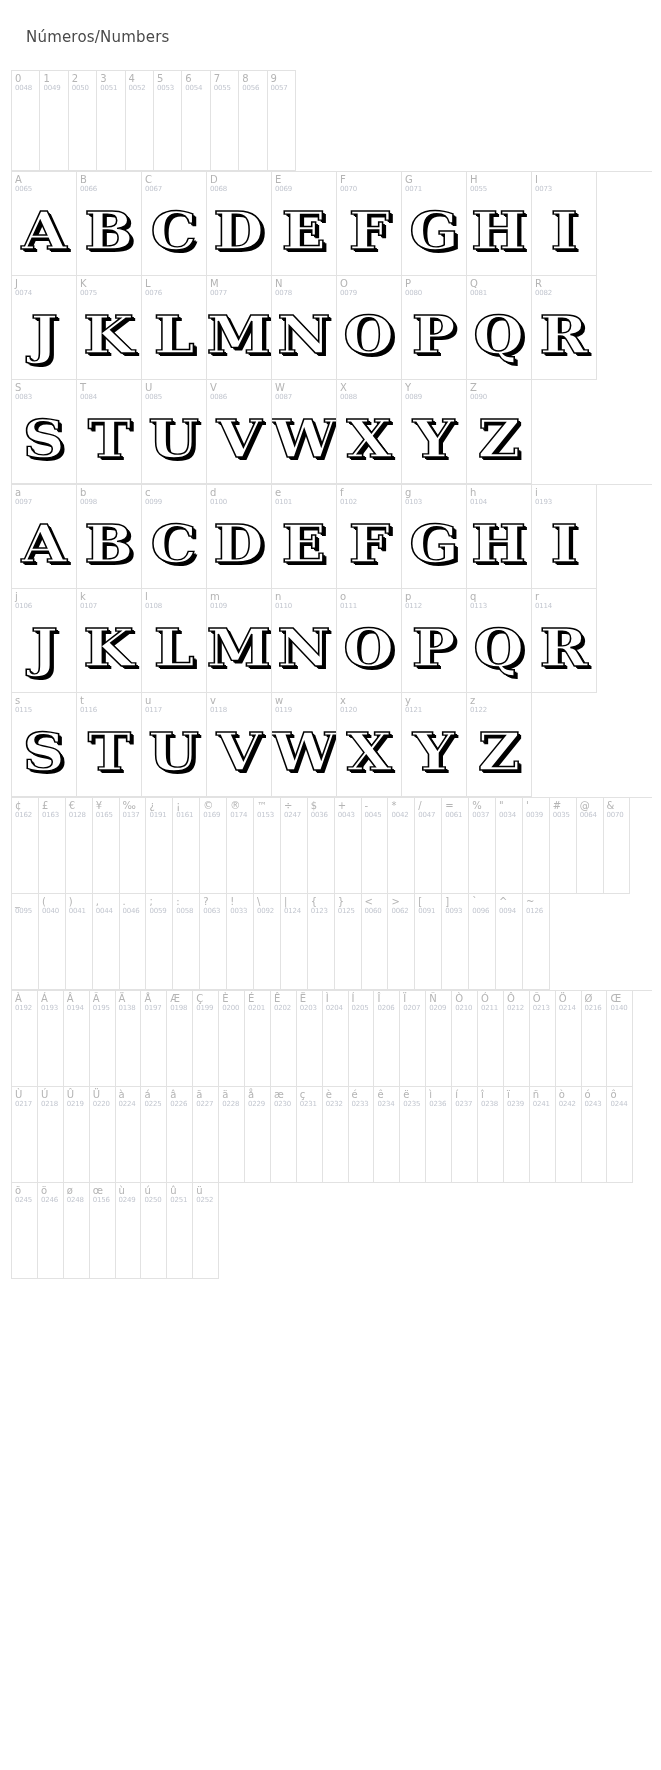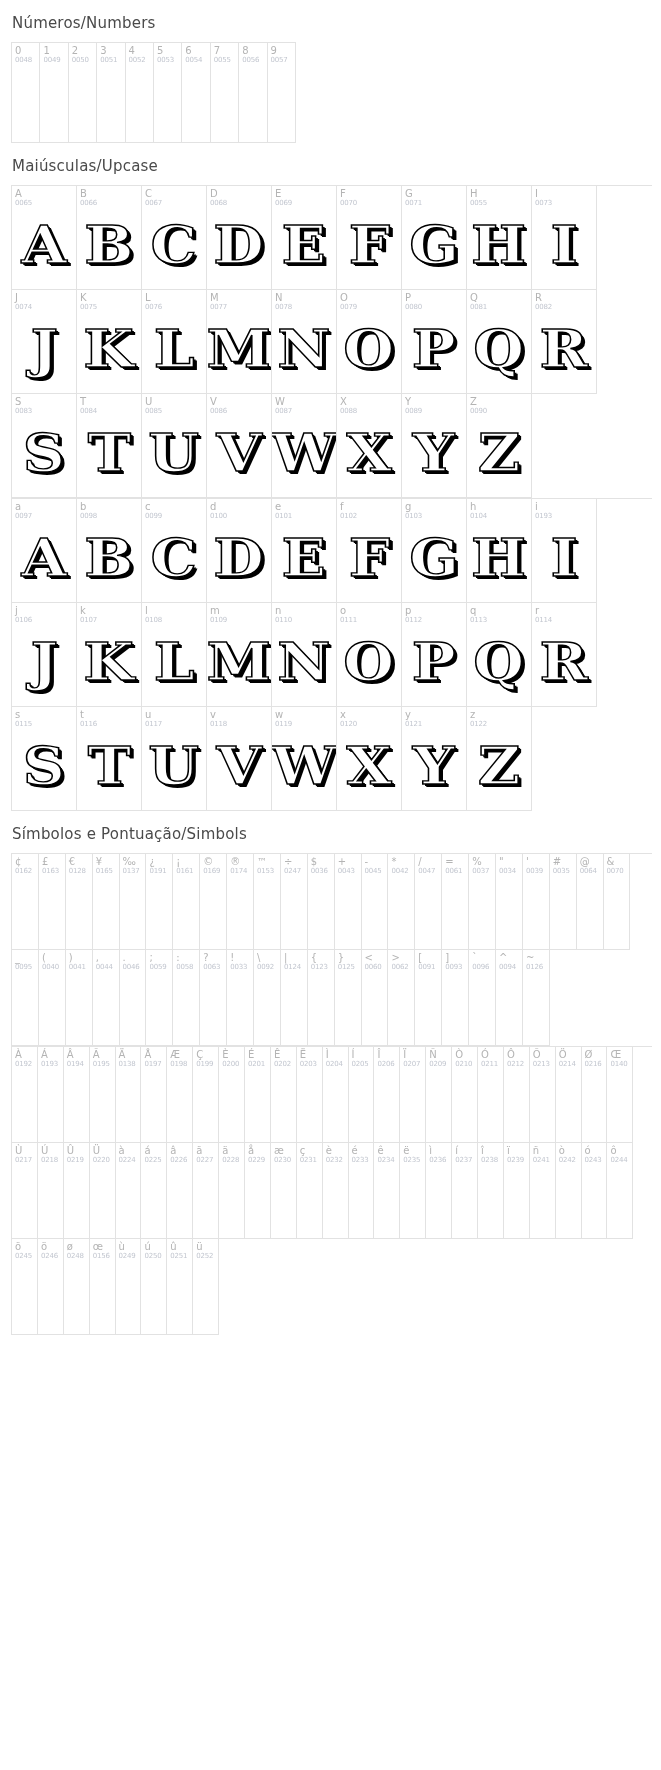--- a/index.html
+++ b/index.html
@@ -18,21 +18,21 @@
     box-sizing: border-box;
     padding: 0 0 18px 0;
   }
   .section {
     margin: 0 0 0 0;
   }
   .section-title {
     font-size: 15px;
     color: #4a4a4a;
     font-weight: normal;
-    margin: 0;
+    margin: 14px;
     padding: 14px 0 10px 12px;
     letter-spacing: 0.2px;
   }
   .grid {
     display: flex;
     flex-wrap: wrap;
     margin-left: 11px;
     border-left: 1px solid #e2e2e2;
     border-top: 1px solid #e2e2e2;
     width: max-content;
@@ -146,21 +146,20 @@
           <span class="lbl">8</span>
           <span class="code">0056</span>
         </div>
         <div class="cell">
           <span class="lbl">9</span>
           <span class="code">0057</span>
         </div>
       </div>
     </div>
     <div class="section">
-      <div class="section-title">Maiúsculas/Upcase</div>
       <div class="grid grid-letters">
         <div class="cell">
           <span class="lbl">A</span>
           <span class="code">0065</span>
           <span class="glyph"><span class="inner">A</span></span>
         </div>
         <div class="cell">
           <span class="lbl">B</span>
           <span class="code">0066</span>
           <span class="glyph"><span class="inner">B</span></span>
@@ -415,21 +414,20 @@
           <span class="glyph"><span class="inner">Y</span></span>
         </div>
         <div class="cell">
           <span class="lbl">z</span>
           <span class="code">0122</span>
           <span class="glyph"><span class="inner">Z</span></span>
         </div>
       </div>
     </div>
     <div class="section">
-      <div class="section-title">Símbolos e Pontuação/Simbols</div>
       <div class="grid grid-symbols">
         <div class="cell">
           <span class="lbl">¢</span>
           <span class="code">0162</span>
         </div>
         <div class="cell">
           <span class="lbl">£</span>
           <span class="code">0163</span>
         </div>
         <div class="cell">

